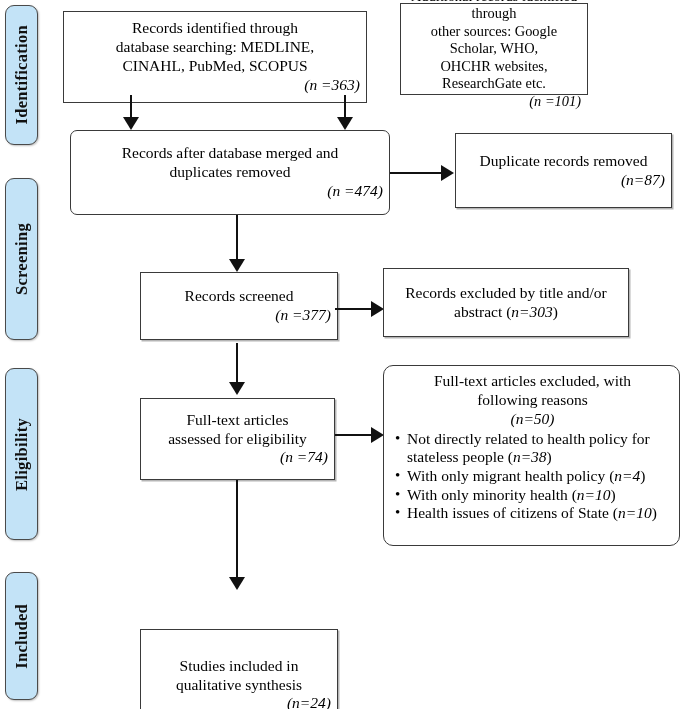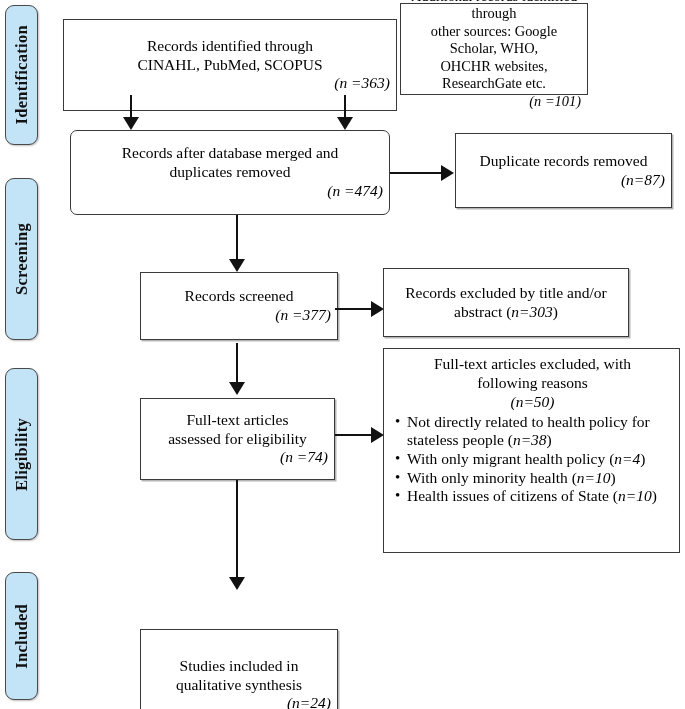--- a/index.html
+++ b/index.html
@@ -124,23 +124,24 @@
   <div class="stage-bar" style="top:178px; height:162px;">
     <span class="vtext">Screening</span>
   </div>
   <div class="stage-bar" style="top:368px; height:172px;">
     <span class="vtext">Eligibility</span>
   </div>
   <div class="stage-bar" style="top:572px; height:128px;">
     <span class="vtext">Included</span>
   </div>
 
-  <div class="box" style="left:63px; top:19px; width:334px; height:92px;">
+  <div class="box" style="left:63px; top:11px; width:304px; height:92px;">
     <div class="inner">
       <p>Records identified through</p>
+      <p>database searching: MEDLINE,</p>
       <p>CINAHL, PubMed, SCOPUS</p>
       <p class="n">(n =363)</p>
     </div>
   </div>
 
   <div class="box" style="left:400px; top:3px; width:188px; height:92px;">
     <div class="inner" style="font-size:14.4px;">
       <p>Additional records identified through</p>
       <p>other sources: Google Scholar, WHO,</p>
       <p>OHCHR websites, ResearchGate etc.</p>
@@ -199,21 +200,21 @@
     <div class="inner">
       <p>Full-text articles</p>
       <p>assessed for eligibility</p>
       <p class="n">(n =74)</p>
     </div>
   </div>
 
   <div class="ln hline" style="left:335px; top:434px; width:37px;"></div>
   <div class="arrow-right" style="left:371px; top:427px;"></div>
 
-  <div class="box reasons" style="left:383px; top:348px; width:297px; height:205px;">
+  <div class="box reasons" style="left:383px; top:365px; width:297px; height:181px;border-radius:10px;">
     <div class="inner">
       <p class="head">Full-text articles excluded, with</p>
       <p class="head">following reasons</p>
       <p class="head n">(n=50)</p>
       <ul class="reason-list">
         <li>Not directly related to health policy for stateless people (<span class="nitalic">n=38</span>)</li>
         <li>With only migrant health policy (<span class="nitalic">n=4</span>)</li>
         <li>With only minority health (<span class="nitalic">n=10</span>)</li>
         <li>Health issues of citizens of State (<span class="nitalic">n=10</span>)</li>
       </ul>

